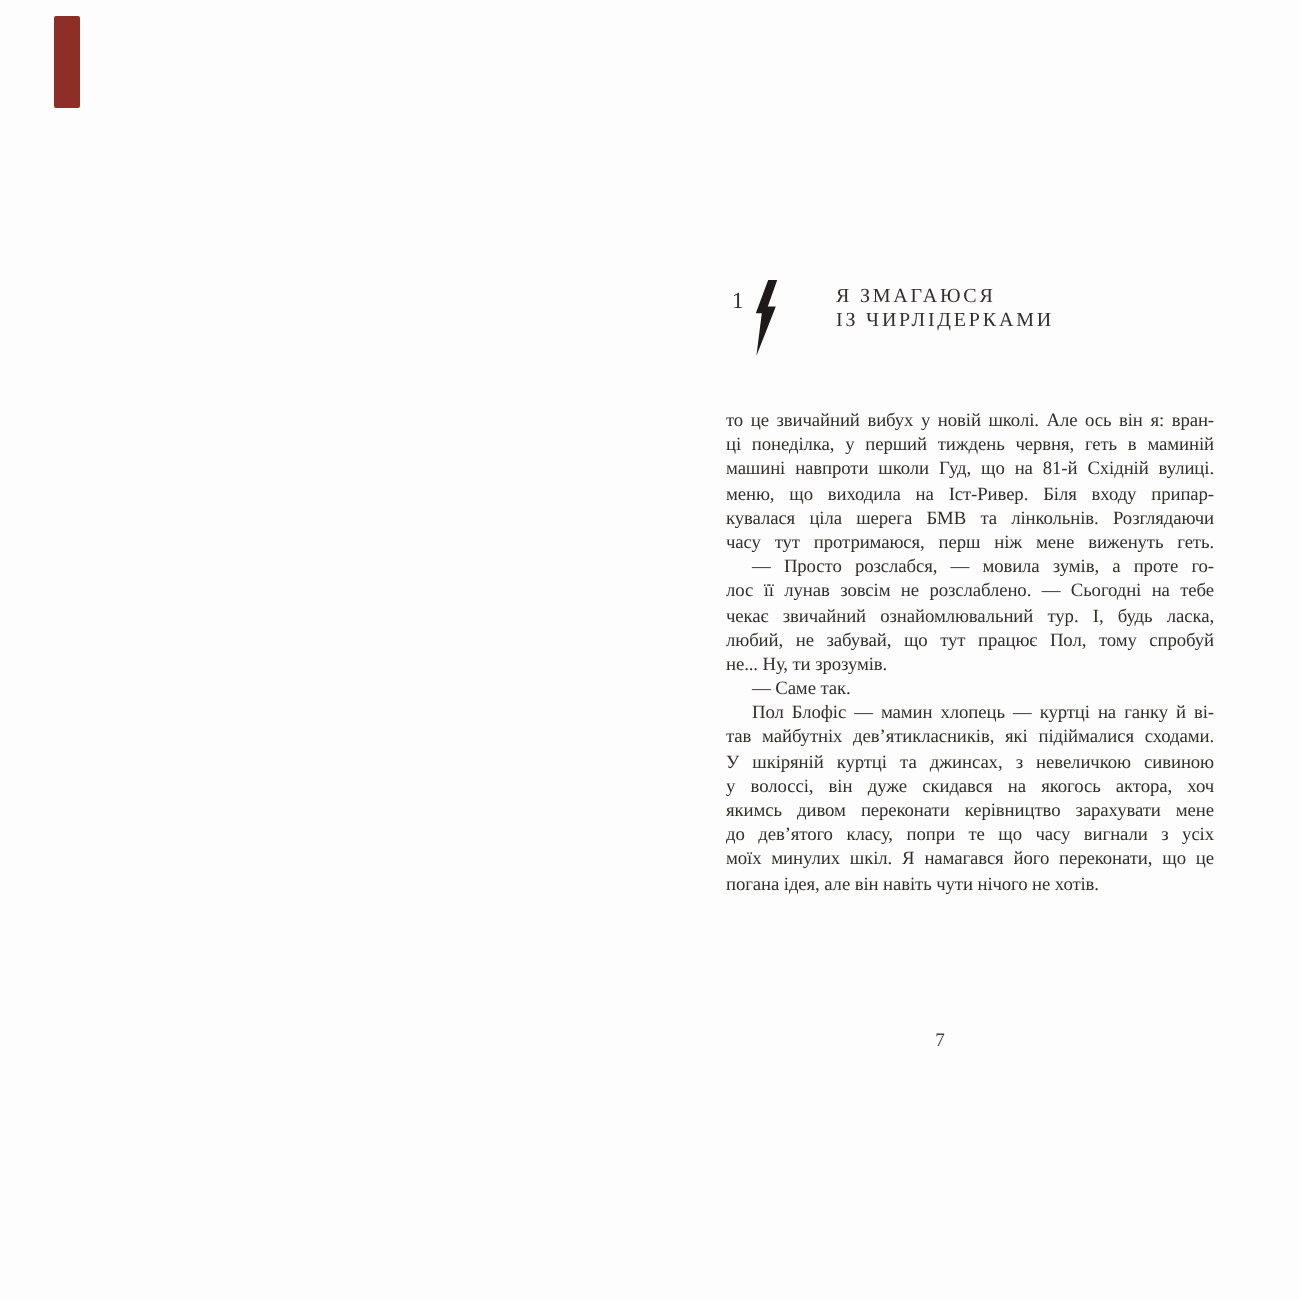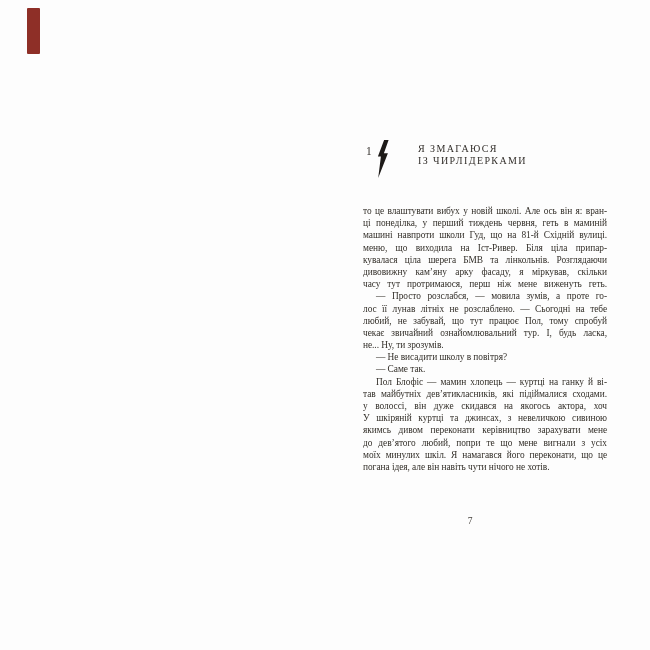--- a/index.html
+++ b/index.html
@@ -97,39 +97,37 @@
         <path id="bolt-path" d="M7.1 0 L11.6 0 L6.9 13.2 L10.9 13.2 L1.2 38 L3.9 16.6 L0.9 16.6 Z" fill="#1d1a18"></path>
       </svg>
     </span>
     <span class="chapter-title">
       <span>Я ЗМАГАЮСЯ</span><br>
       <span>ІЗ ЧИРЛІДЕРКАМИ</span>
     </span>
   </div>
 
   <div class="body-text" id="body-text" style="color: rgb(51, 47, 41);">
-      <div class="line jfull">то це влаштувати вибух у новій школі. Але ось він я: вран-</div>
+      <div class="line jfull">то це звичайний вибух у новій школі. Але ось він я: вран-</div>
       <div class="line jfull">ці понеділка, у перший тиждень червня, геть в маминій</div>
       <div class="line jfull">машині навпроти школи Гуд, що на 81-й Східній вулиці.</div>
-      <div class="line jfull">меню, що виходила на Іст-Ривер. Біля ціла припар-</div>
+      <div class="line jfull">меню, що виходила на Іст-Ривер. Біля входу припар-</div>
       <div class="line jfull">кувалася ціла шерега БМВ та лінкольнів. Розглядаючи</div>
-      <div class="line jfull">дивовижну кам’яну арку фасаду, я міркував, скільки</div>
       <div class="line jfull">часу тут протримаюся, перш ніж мене виженуть геть.</div>
       <div class="line jfull indent">— Просто розслабся, — мовила зумів, а проте го-</div>
-      <div class="line jfull">лос її лунав літніх не розслаблено. — Сьогодні на тебе</div>
+      <div class="line jfull">лос її лунав зовсім не розслаблено. — Сьогодні на тебе</div>
+      <div class="line jfull">чекає звичайний ознайомлювальний тур. І, будь ласка,</div>
       <div class="line jfull">любий, не забувай, що тут працює Пол, тому спробуй</div>
-      <div class="line jfull">чекає звичайний ознайомлювальний тур. І, будь ласка,</div>
       <div class="line jleft">не... Ну, ти зрозумів.</div>
-      <div class="line jleft indent">— Не висадити школу в повітря?</div>
       <div class="line jleft indent">— Саме так.</div>
       <div class="line jfull indent">Пол Блофіс — мамин хлопець — куртці на ганку й ві-</div>
       <div class="line jfull">тав майбутніх дев’ятикласників, які підіймалися сходами.</div>
+      <div class="line jfull">У шкіряній куртці та джинсах, з невеличкою сивиною</div>
       <div class="line jfull">у волоссі, він дуже скидався на якогось актора, хоч</div>
-      <div class="line jfull">У шкіряній куртці та джинсах, з невеличкою сивиною</div>
       <div class="line jfull">якимсь дивом переконати керівництво зарахувати мене</div>
-      <div class="line jfull">до дев’ятого любий, попри те що мене вигнали з усіх</div>
+      <div class="line jfull">до дев’ятого класу, попри те що часу вигнали з усіх</div>
       <div class="line jfull">моїх минулих шкіл. Я намагався його переконати, що це</div>
       <div class="line jleft">погана ідея, але він навіть чути нічого не хотів.</div>
     </div>
 
   <div class="page-number">7</div>
 
 </div>
 
 </body></html>

